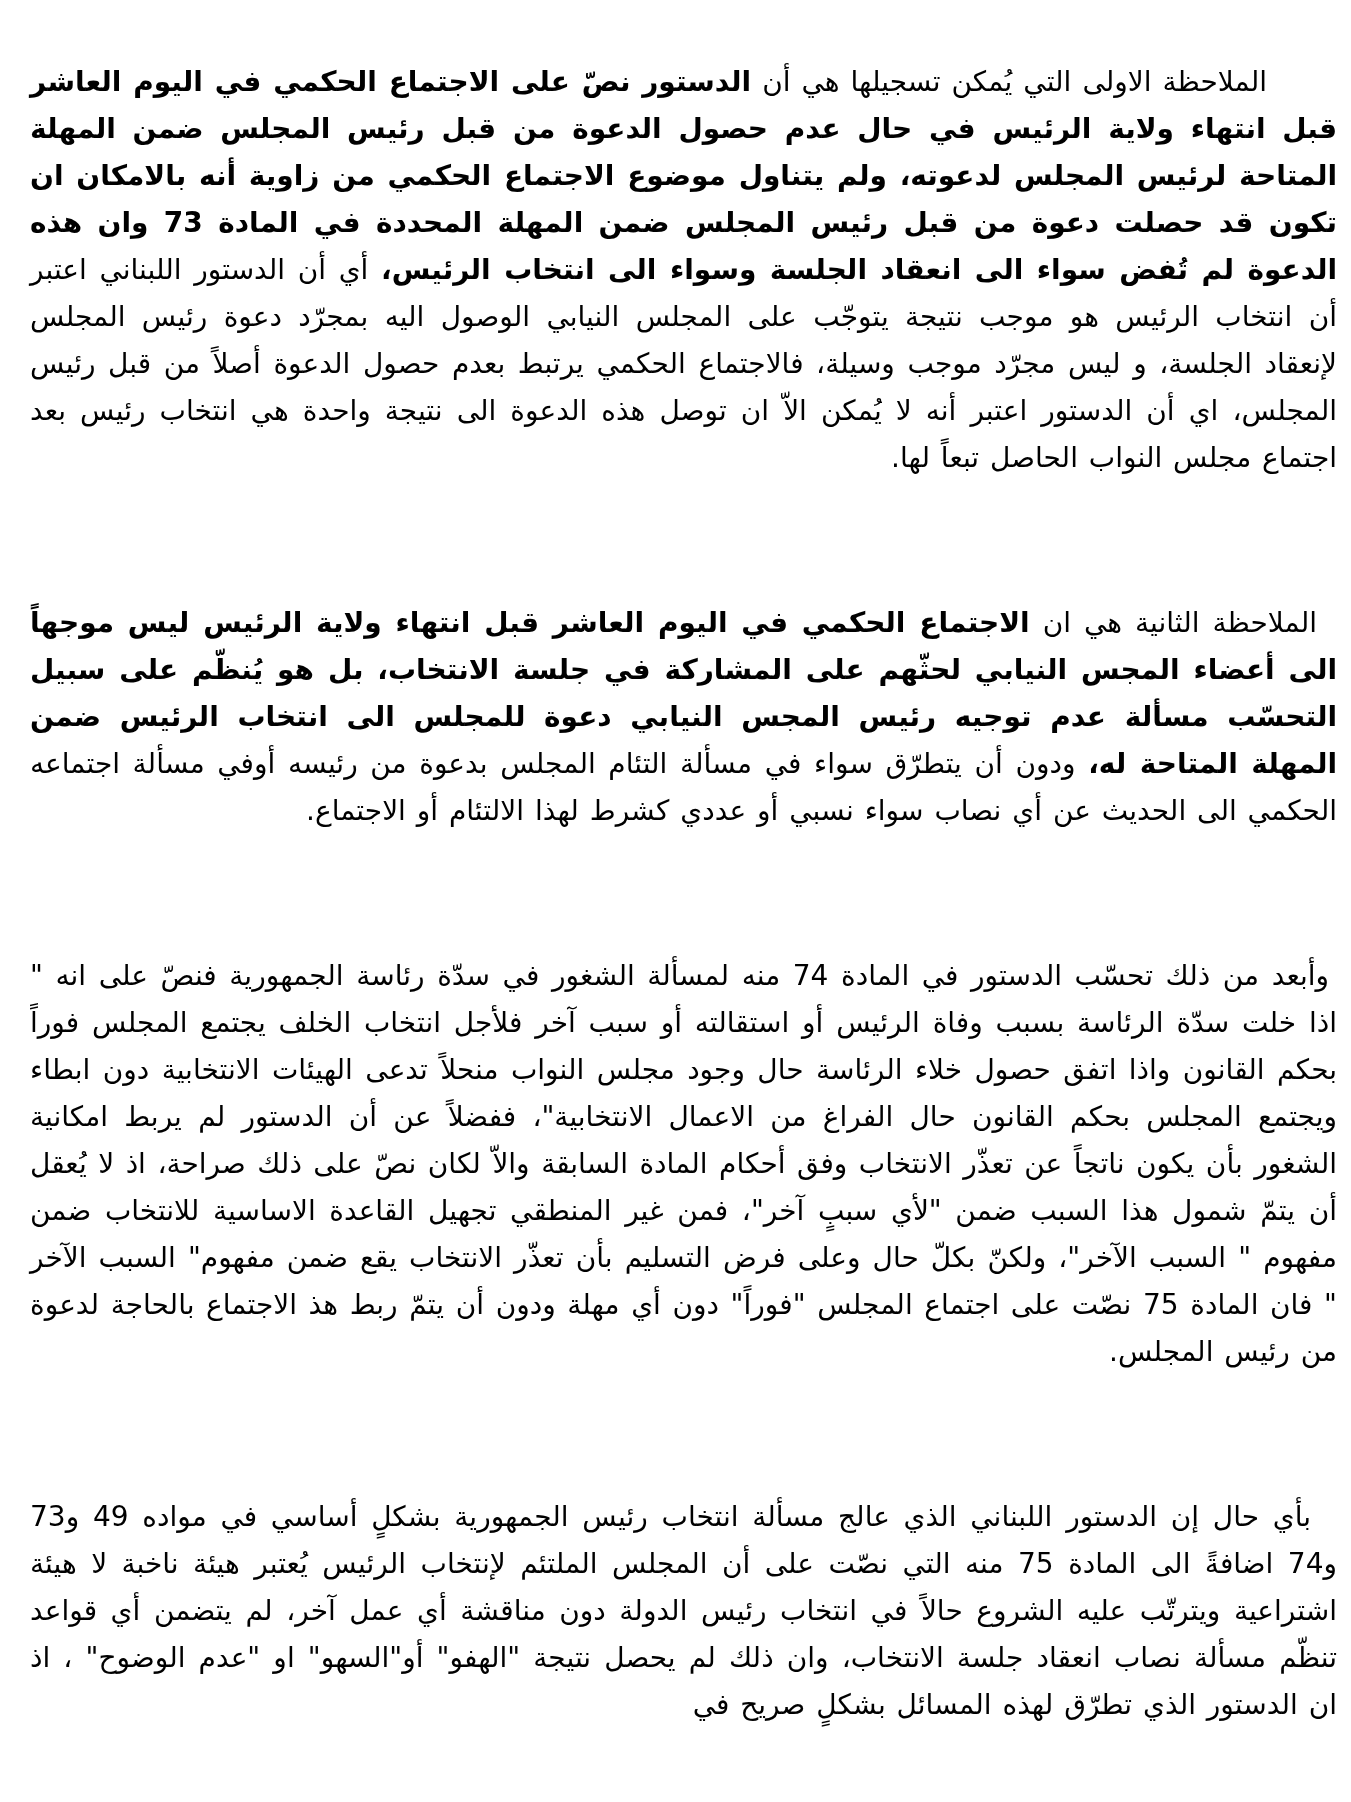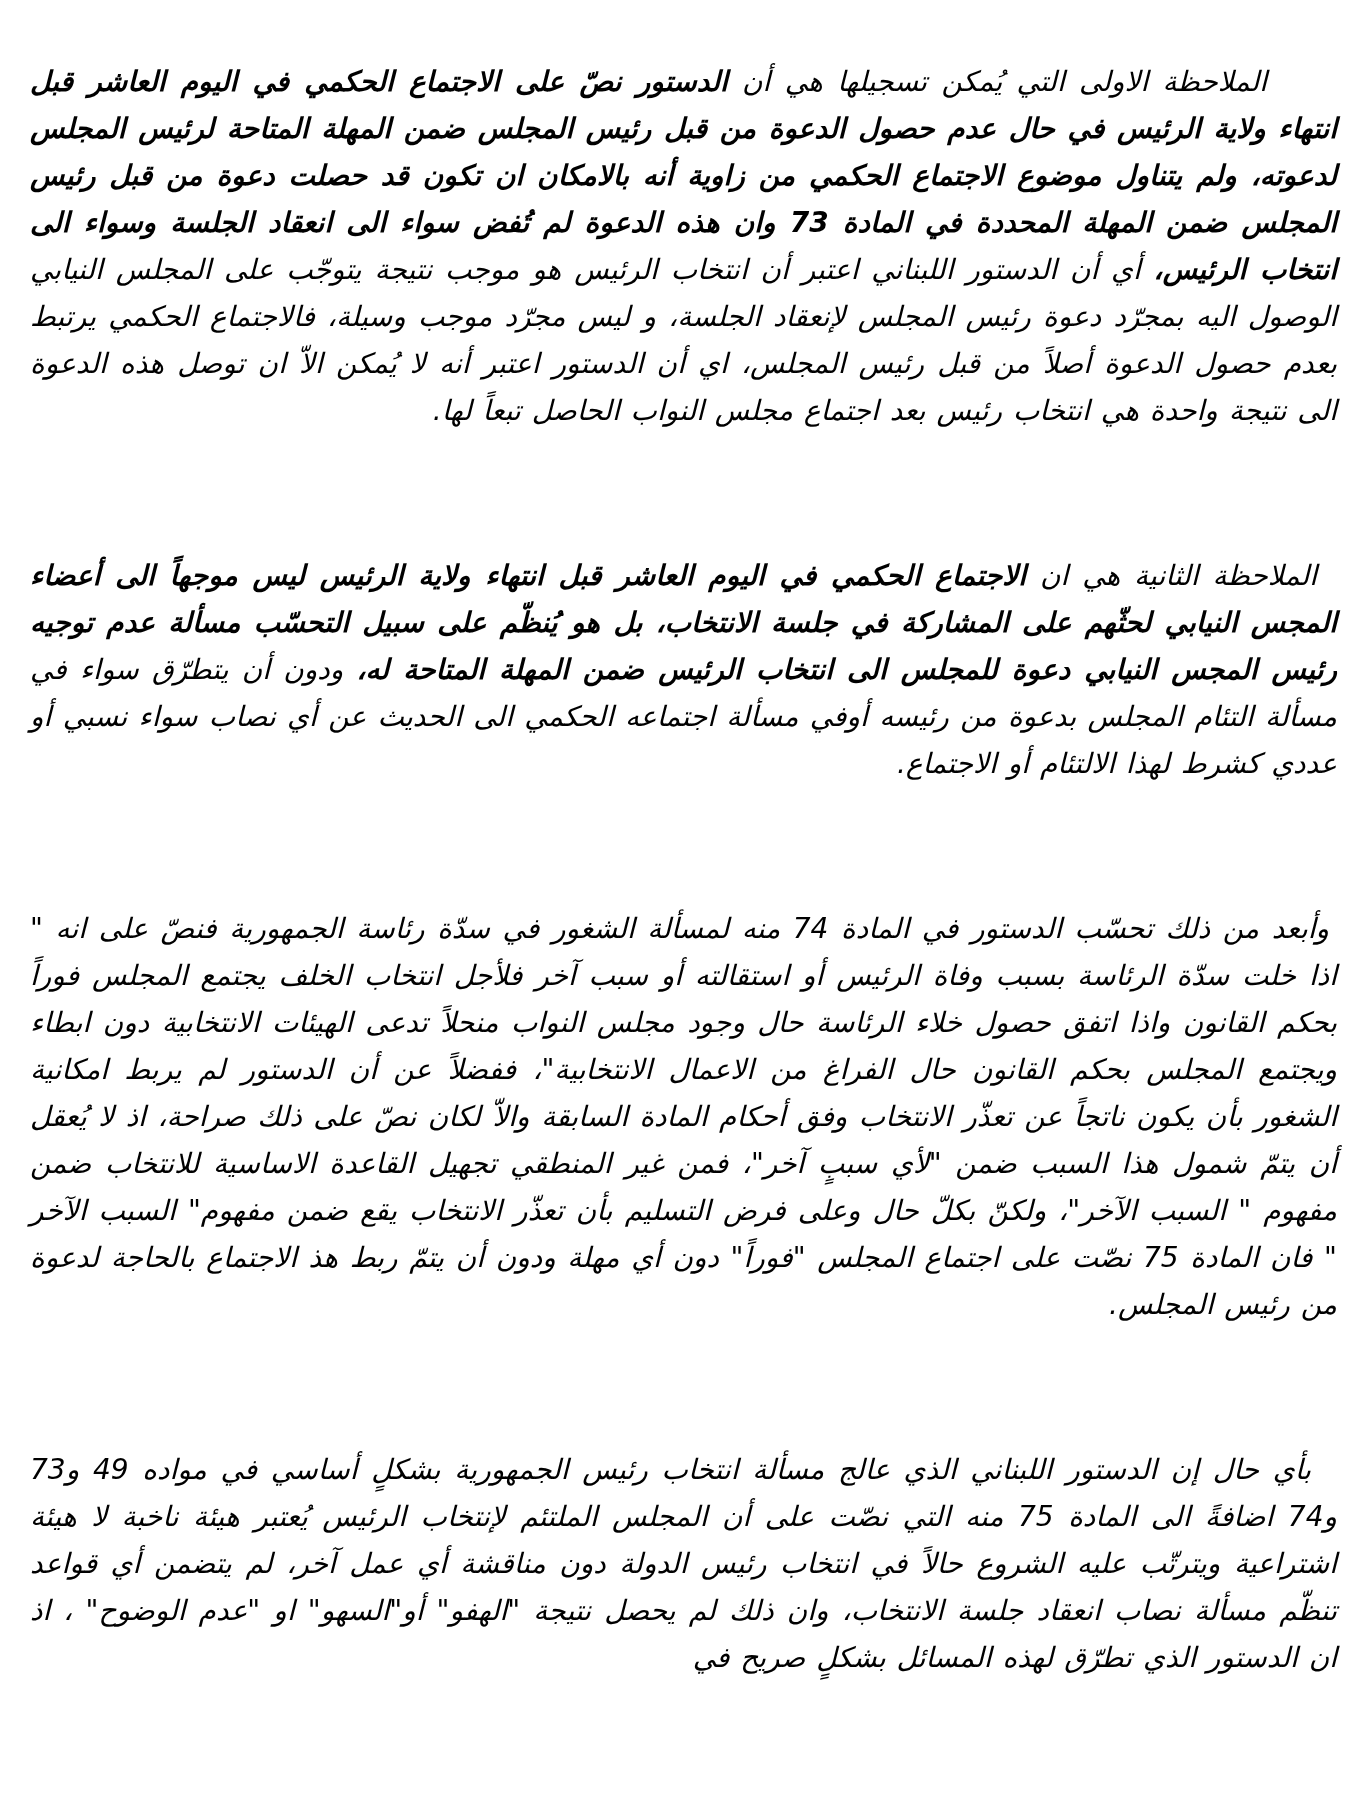--- a/index.html
+++ b/index.html
@@ -28,21 +28,21 @@
     line-height: 47px;
     text-align: justify;
     color: #000000;
     word-spacing: 2px;
   }
   .para:last-child { margin-bottom: 12px; }
   .indent-lg { text-indent: 70px; }
   .indent-sm { text-indent: 20px; }
   .indent-xs { text-indent: 8px; }
   .indent-md { text-indent: 26px; }
-  .run { font-weight: 400; font-style: italic; }
+  .run { font-weight: 400; }
   .run.bold { font-weight: 700; }
 </style>
 </head>
 <body>
 
 <div class="page" dir="rtl">
 
   <p class="para indent-lg"><span class="run">الملاحظة الاولى التي يُمكن تسجيلها هي أن </span><span class="run bold">الدستور نصّ على الاجتماع الحكمي في اليوم العاشر قبل انتهاء ولاية الرئيس في حال عدم حصول الدعوة من قبل رئيس المجلس ضمن المهلة المتاحة لرئيس المجلس لدعوته، ولم يتناول موضوع الاجتماع الحكمي من زاوية أنه بالامكان ان تكون قد حصلت دعوة من قبل رئيس المجلس ضمن المهلة المحددة في المادة 73 وان هذه الدعوة لم تُفض سواء الى انعقاد الجلسة وسواء الى انتخاب الرئيس،</span><span class="run"> أي أن الدستور اللبناني اعتبر أن انتخاب الرئيس هو موجب نتيجة يتوجّب على المجلس النيابي الوصول اليه بمجرّد دعوة رئيس المجلس لإنعقاد الجلسة، و ليس مجرّد موجب وسيلة، فالاجتماع الحكمي يرتبط بعدم حصول الدعوة أصلاً من قبل رئيس المجلس، اي أن الدستور اعتبر أنه لا يُمكن الاّ ان توصل هذه الدعوة الى نتيجة واحدة هي انتخاب رئيس بعد اجتماع مجلس النواب الحاصل تبعاً لها.</span></p>
 
   <p class="para indent-sm"><span class="run">الملاحظة الثانية هي ان </span><span class="run bold">الاجتماع الحكمي في اليوم العاشر قبل انتهاء ولاية الرئيس ليس موجهاً الى أعضاء المجس النيابي لحثّهم على المشاركة في جلسة الانتخاب، بل هو يُنظّم على سبيل التحسّب مسألة عدم توجيه رئيس المجس النيابي دعوة للمجلس الى انتخاب الرئيس ضمن المهلة المتاحة له،</span><span class="run"> ودون أن يتطرّق سواء في مسألة التئام المجلس بدعوة من رئيسه أوفي مسألة اجتماعه الحكمي الى الحديث عن أي نصاب  سواء نسبي أو عددي كشرط لهذا الالتئام أو الاجتماع.</span></p>

